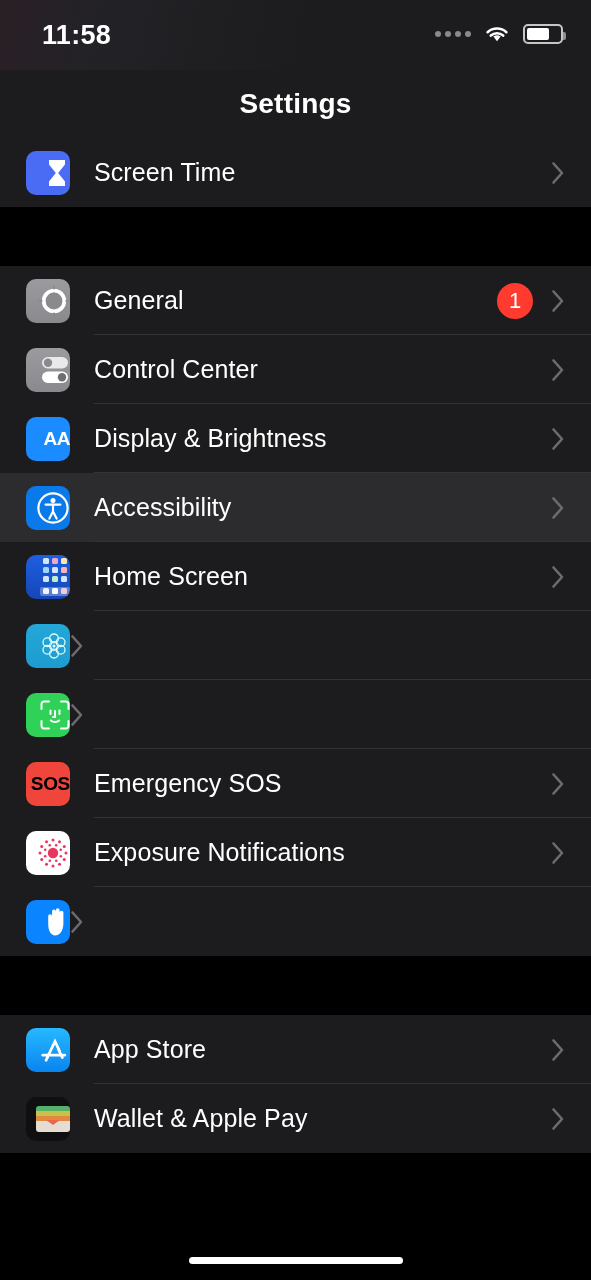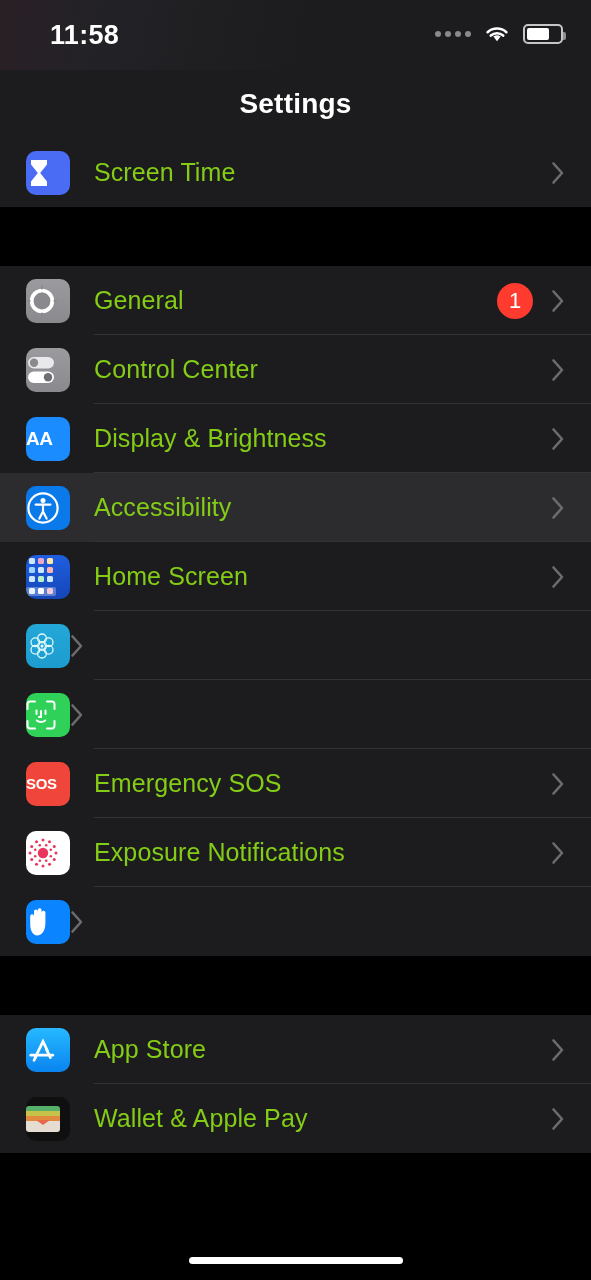--- a/index.html
+++ b/index.html
@@ -17,21 +17,21 @@
   }
 
   
   .status-bar {
     position:relative;
     height:70px;
     background:linear-gradient(100deg,#2a2026 0%,#232227 16%,#1f1f22 34%,#1c1c1e 55%,#1c1c1e 100%);
     display:flex; align-items:flex-start;
   }
   .status-time {
-    position:absolute; left:50px; top:20px;
+    position:absolute; left:42px; top:20px;
     font-size:27px; font-weight:700; letter-spacing:0.3px;
     color:#fff;
   }
   .status-right {
     position:absolute; right:28px; top:24px;
     display:flex; align-items:center; gap:12px;
   }
   .sig-dots { display:flex; align-items:center; gap:4px; }
   .sig-dots i {
     display:block; width:6px; height:6px; border-radius:50%;
@@ -73,27 +73,27 @@
   }
   .row.highlight { background:#2c2c2e; }
   .row .sep {
     position:absolute; left:94px; right:0; bottom:0;
     height:1px; background:#333336;
   }
 
   .ic {
     width:44px; height:44px; flex:0 0 44px;
     border-radius:10px;
-    display:flex; align-items:center; justify-content:flex-start;
+    display:flex; align-items:center; justify-content:flex-end;
     overflow:hidden; position:relative;
   }
   .label {
     flex:1 1 auto;
     margin-left:24px;
-    font-size:25px; color:#84cc16; letter-spacing:.1px;
+    font-size:25px; color:#ffffff; letter-spacing:.1px;
     white-space:nowrap;
   }
   .badge {
     min-width:36px; height:36px; padding:0 9px;
     border-radius:18px; background:#ff3b30;
     color:#fff; font-size:22px; font-weight:500;
     display:flex; align-items:center; justify-content:center;
     margin-right:18px;
   }
   .chev {
@@ -115,21 +115,21 @@
   .ic-siri       { background:radial-gradient(circle at 50% 48%,#f0f4ff 0%,#b46cff 18%,#5a2a9e 45%,#1a1030 75%,#0a0a18 100%); }
   .ic-faceid     { background:#30d158; }
   .ic-sos        { background:#f0453a; }
   .ic-exposure   { background:#fff; }
   .ic-battery    { background:#34c759; }
   .ic-privacy    { background:#0a84ff; }
   .ic-appstore   { background:linear-gradient(180deg,#26b9ff,#0a84f0); }
   .ic-wallet     { background:#0f0f0f; }
 
   .aa-text { color:#fff; font-size:19px; font-weight:700; letter-spacing:-.5px; }
-  .sos-text { color:#ffffff; font-size:15px; font-weight:800; letter-spacing:-.3px; }
+  .sos-text { color:#000000; font-size:19px; font-weight:800; letter-spacing:-.3px; }
 
   
   .hs-grid { width:30px; display:flex; flex-direction:column; gap:3px; align-items:center; }
   .hs-grid .r { display:flex; gap:3px; }
   .hs-grid .r i { width:6px; height:6px; border-radius:1.5px; display:block; }
   .hs-dock { width:30px; height:9px; border-radius:2px;
              background:rgba(255,255,255,.3); display:flex; gap:3px;
              align-items:center; justify-content:center; margin-top:2px; }
   .hs-dock i { width:6px; height:6px; border-radius:1.5px; display:block; }
 

